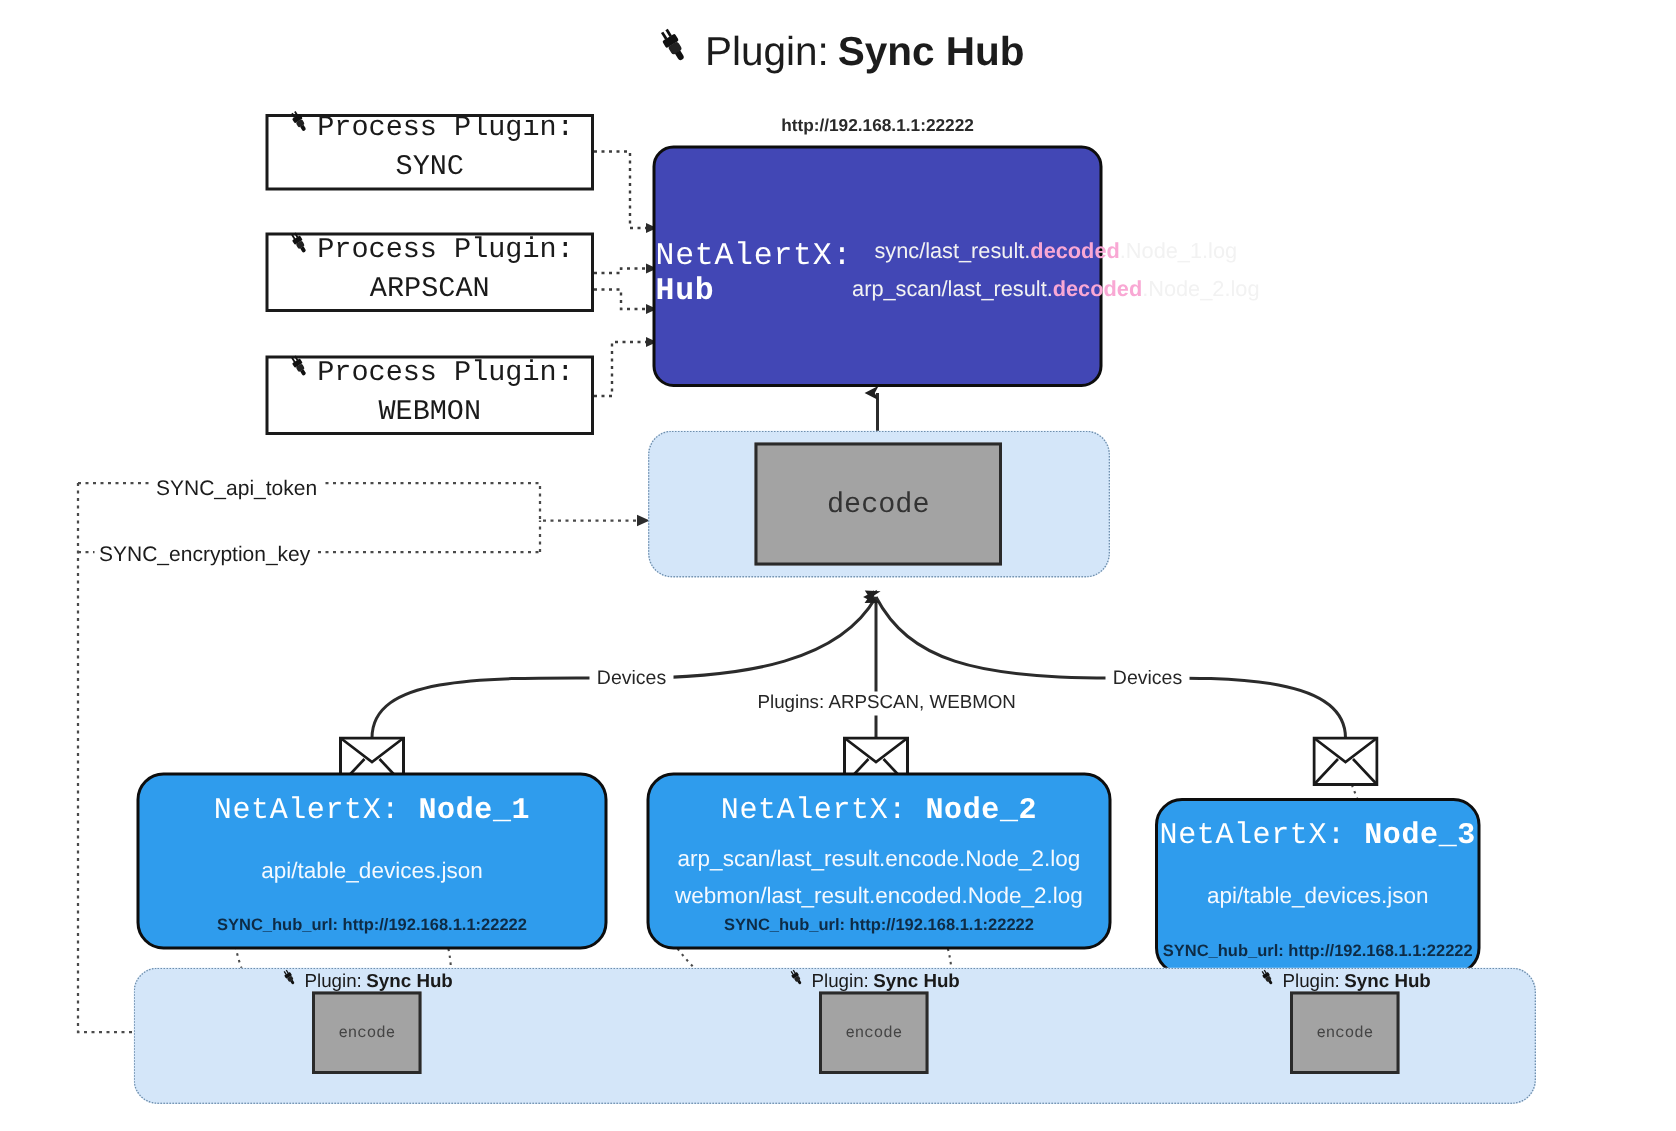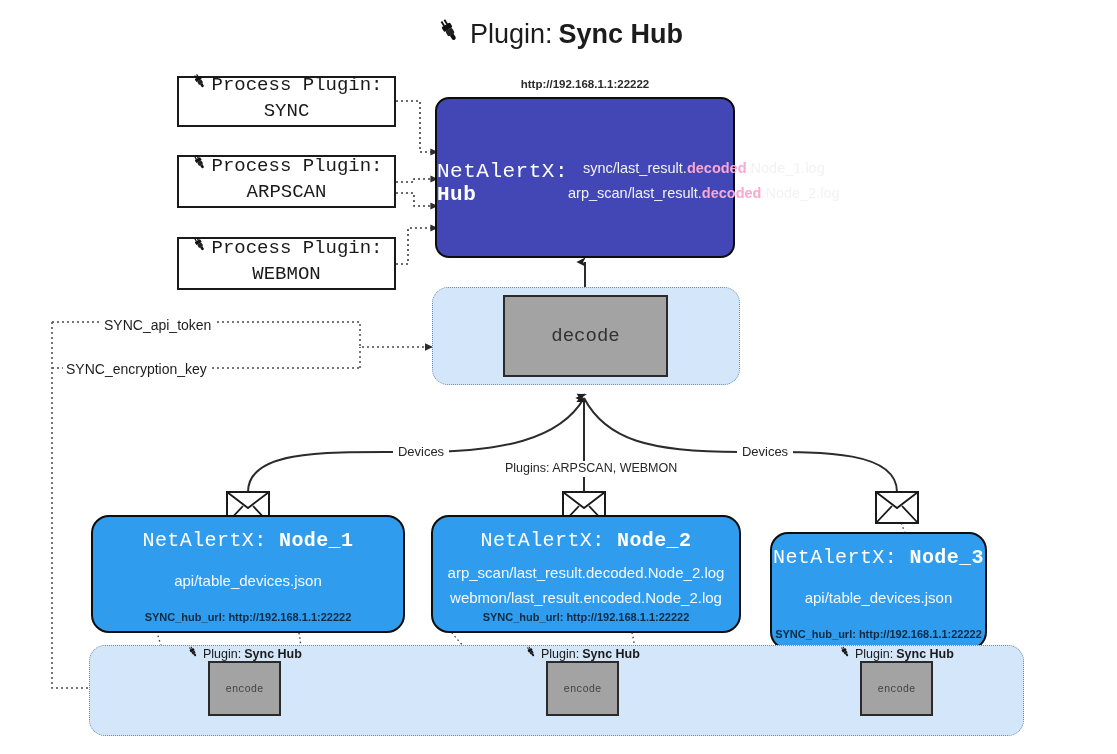--- a/index.html
+++ b/index.html
@@ -249,21 +249,21 @@
       <span>NetAlertX:</span> <b>Node_1</b>
     </div>
     <div class="node-line" style="margin-top:17px;">api/table_devices.json</div>
     <div class="node-foot">SYNC_hub_url: http://192.168.1.1:22222</div>
   </div>
 
   <div class="abs node" style="left:431px;top:515px;width:310px;height:118px;">
     <div class="node-title">
       <span>NetAlertX:</span> <b>Node_2</b>
     </div>
-    <div class="node-line" style="margin-top:9px;">arp_scan/last_result.decoded.Node_2.log</div>
+    <div class="node-line" style="margin-top:9px;">arp_scan/last_result.encode.Node_2.log</div>
     <div class="node-line">webmon/last_result.encoded.Node_2.log</div>
     <div class="node-foot">SYNC_hub_url: http://192.168.1.1:22222</div>
   </div>
 
   <div class="abs node" style="left:770px;top:532px;width:217px;height:118px;">
     <div class="node-title">
       <span>NetAlertX:</span> <b>Node_3</b>
     </div>
     <div class="node-line" style="margin-top:17px;">api/table_devices.json</div>
     <div class="node-foot">SYNC_hub_url: http://192.168.1.1:22222</div>

